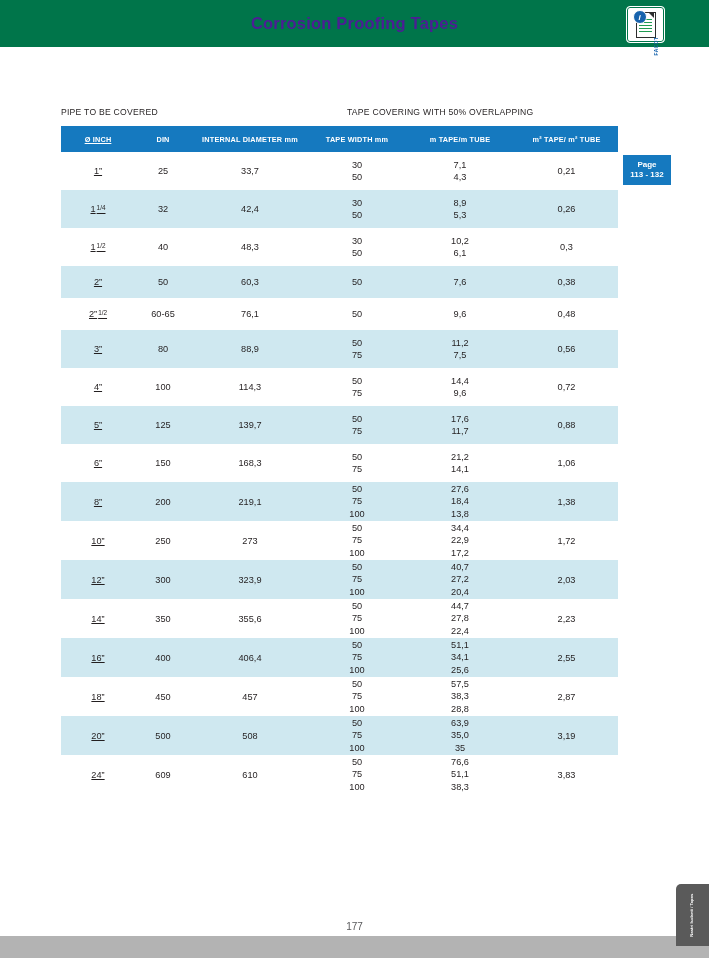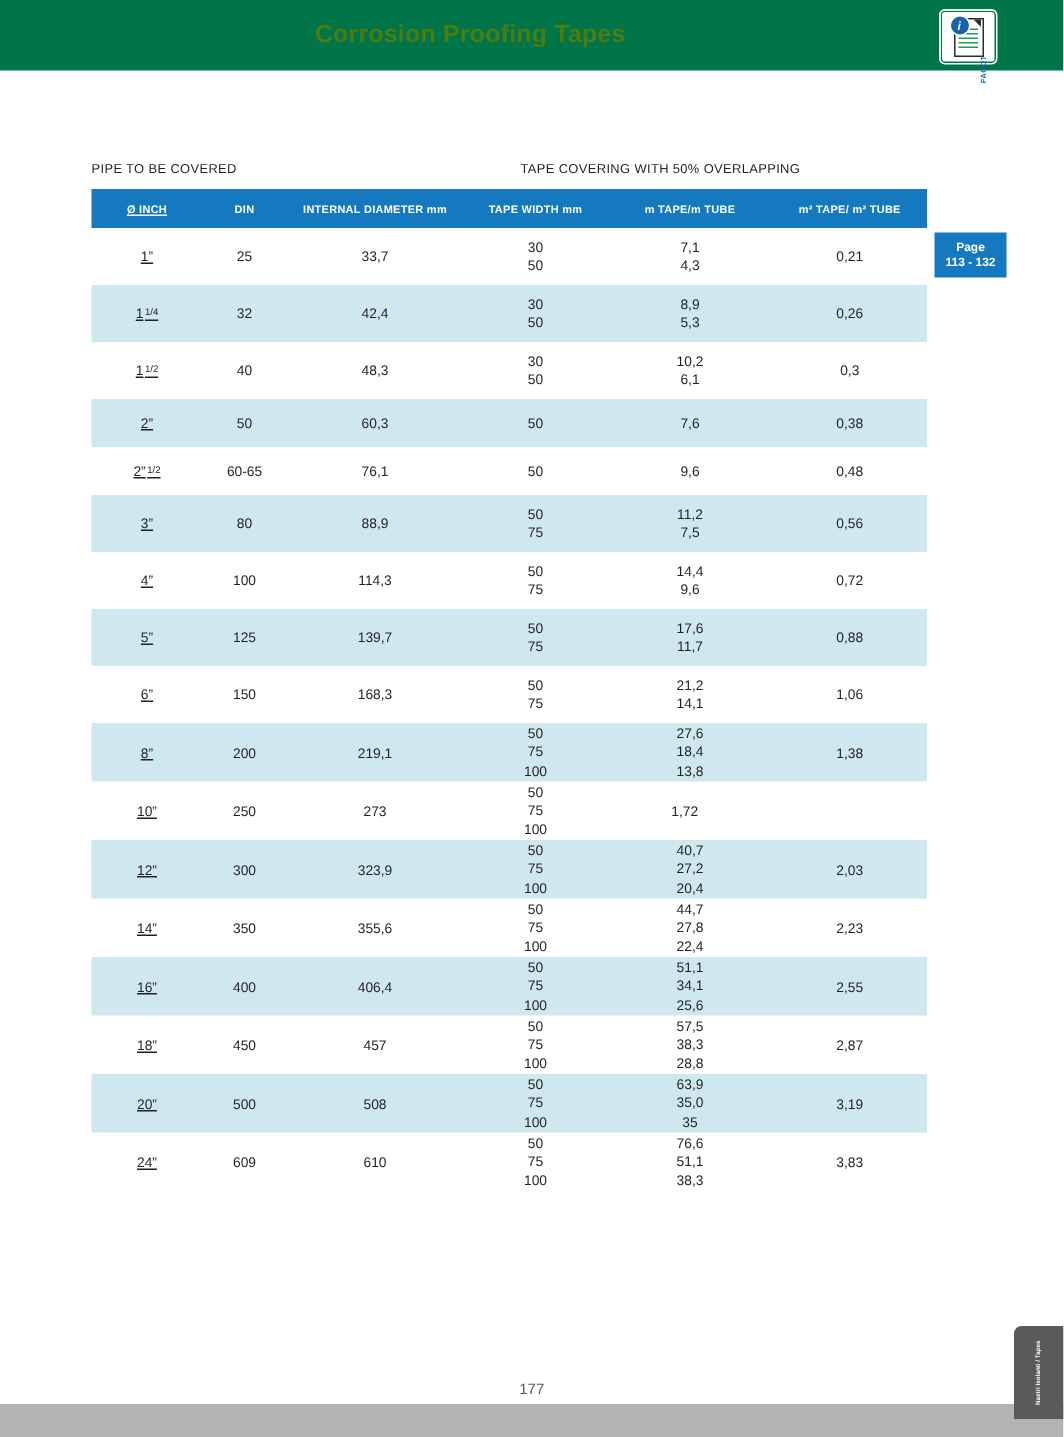--- a/index.html
+++ b/index.html
@@ -9,23 +9,23 @@
     font-family:"Liberation Sans", sans-serif;
     overflow:hidden;position:relative;
   }
 
   
   .header-bar{
     position:absolute;left:0;top:0;width:709px;height:47px;
     background:#00754a;
   }
   .header-title{
-    position:absolute;left:0;top:0;width:627px;height:47px;
+    position:absolute;left:0;top:0;width:709px;height:47px;
     display:flex;align-items:center;justify-content:center;
-    color:#4d7c0f;font-size:16.5px;font-weight:bold;letter-spacing:.2px;
+    color:#4c1d95;font-size:16.5px;font-weight:bold;letter-spacing:.2px;
   }
   .header-logo{
     position:absolute;right:44px;top:6px;width:37px;height:35px;
     background:#ffffff;border:1.5px solid #ffffff;border-radius:4px;
     box-shadow:0 0 0 1px #00754a inset;
     display:flex;align-items:center;justify-content:center;
   }
   .logo-doc{position:relative;width:24px;height:27px;}
   .logo-page{
     position:absolute;left:2px;top:1px;width:18px;height:24px;
@@ -323,20 +323,27 @@
         <div class="c c0">10”</div>
         <div class="c c1">250</div>
         <div class="c c2">273</div>
         <div class="c c3">
           <div class="stack">
             <span>50</span>
             <span>75</span>
             <span>100</span>
           </div>
         </div>
+        <div class="c c4">
+          <div class="stack">
+            <span>34,4</span>
+            <span>22,9</span>
+            <span>17,2</span>
+          </div>
+        </div>
         <div class="c c5">1,72</div>
       </div>
       <div class="row alt" style="height: 39px;">
         <div class="c c0">12”</div>
         <div class="c c1">300</div>
         <div class="c c2">323,9</div>
         <div class="c c3">
           <div class="stack">
             <span>50</span>
             <span>75</span>

